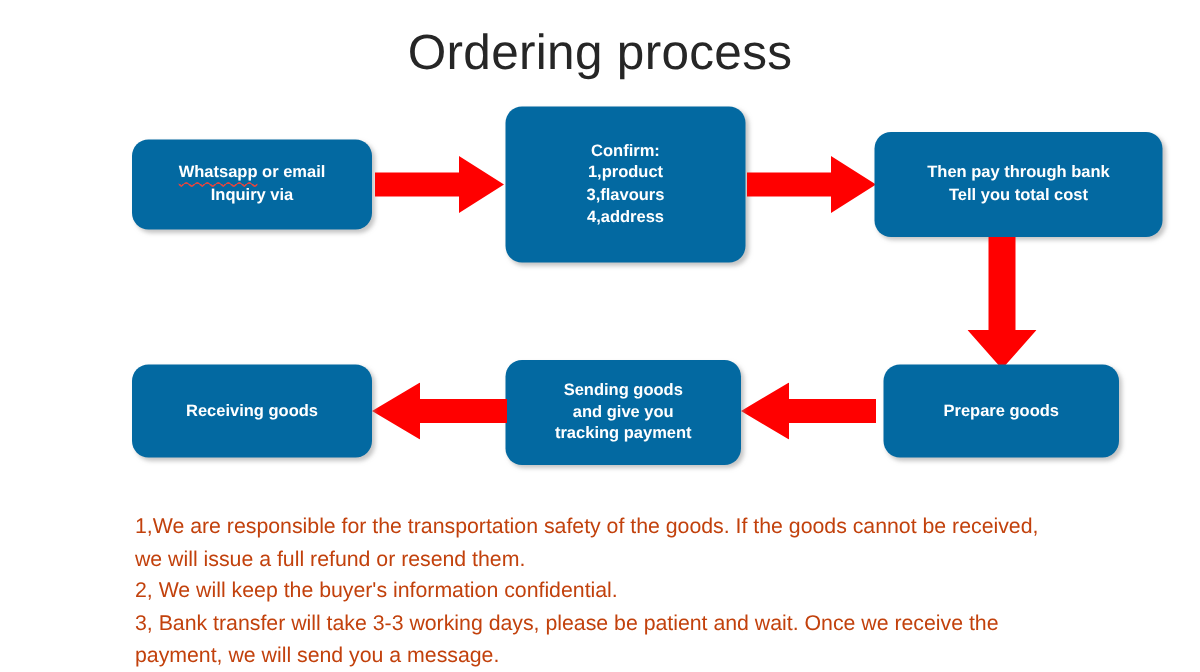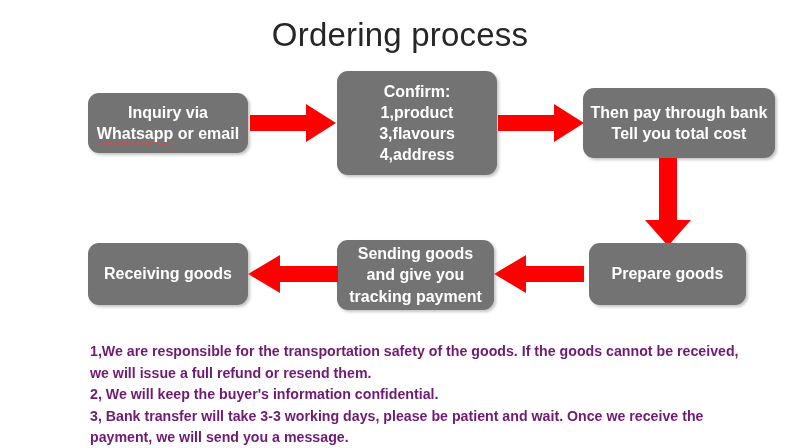--- a/index.html
+++ b/index.html
@@ -31,26 +31,26 @@
     font-size: 33px;
     font-weight: 400;
     color: #262626;
     letter-spacing: 0.2px;
     white-space: nowrap;
   }
 
   
   .node {
     position: absolute;
-    background: #737373;
+    background: #0369a1;
     border-radius: 11px;
     box-shadow: 2px 2px 3px rgba(150,150,150,0.55);
     color: #ffffff;
     font-weight: bold;
-    font-size: 16px;
+    font-size: 11px;
     line-height: 1.32;
     display: flex;
     align-items: center;
     justify-content: center;
     text-align: center;
     box-sizing: border-box;
     padding: 2px 6px;
   }
   .node .lines { width: 100%; }
   .node .ln { display: block; white-space: nowrap; }
@@ -71,38 +71,38 @@
   .arrow svg { display: block; }
 
   
   .notes {
     position: absolute;
     left: 90px;
     top: 341px;
     width: 700px;
     font-size: 14.2px;
     line-height: 1.52;
-    color: #701a75;
-    font-weight: 700;
+    color: #c2410c;
+    font-weight: 400;
   }
   .notes p {
     margin: 0;
   }
 </style>
 </head>
 <body>
 
 <div id="canvas">
 
   <div class="title">Ordering process</div>
 
   <div class="node" style="left:88px; top:93px; width:160px; height:60px;">
     <span class="lines">
+      <span class="ln"><span class="misspelled">Whatsapp</span><span> or email</span></span>
       <span class="ln">Inquiry via</span>
-      <span class="ln"><span class="misspelled">Whatsapp</span><span> or email</span></span>
     </span>
   </div>
 
   <div class="arrow" style="left:250px; top:104px; width:86px; height:38px;">
     <svg width="86" height="38" viewBox="0 0 86 38">
       <polygon points="0,11 56,11 56,0 86,19 56,38 56,27 0,27" fill="#FF0000"></polygon>
     </svg>
   </div>
 
   <div class="node" style="left:337px; top:71px; width:160px; height:104px;">

